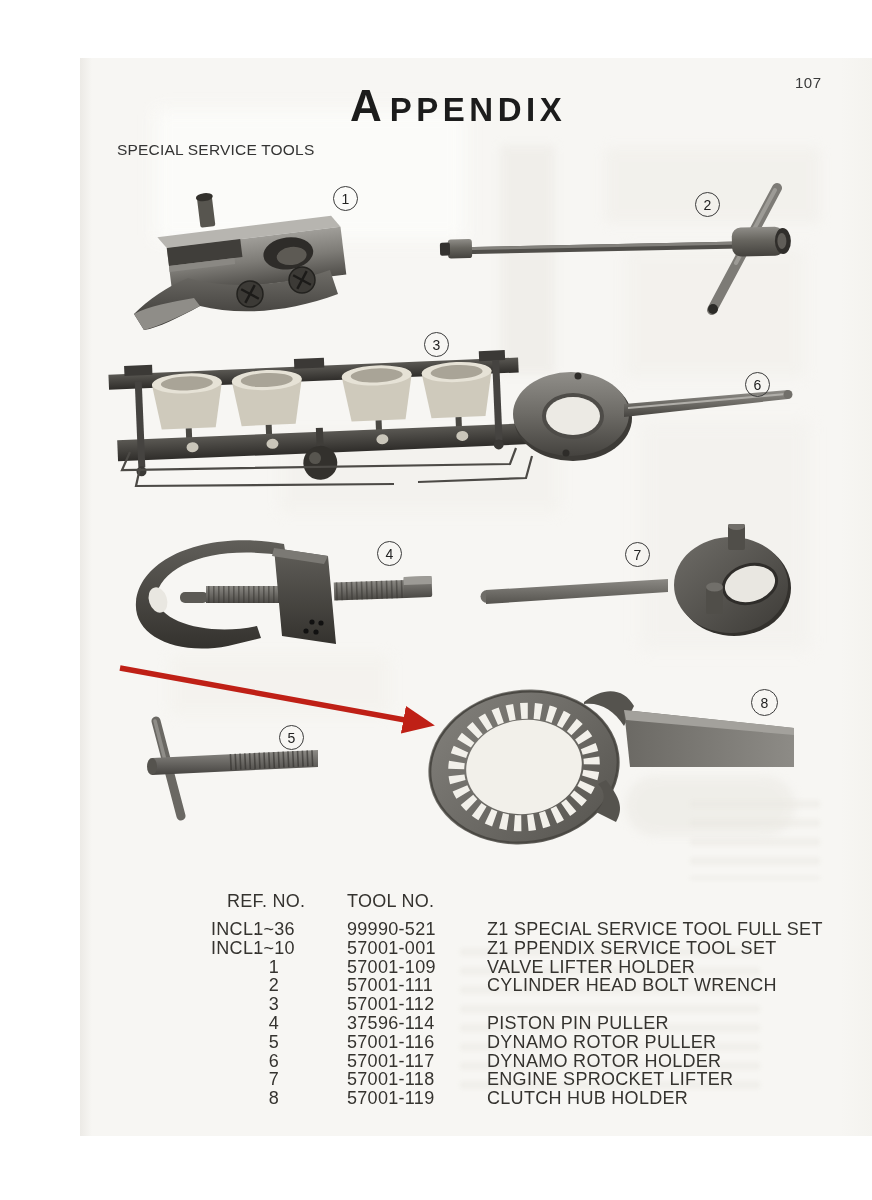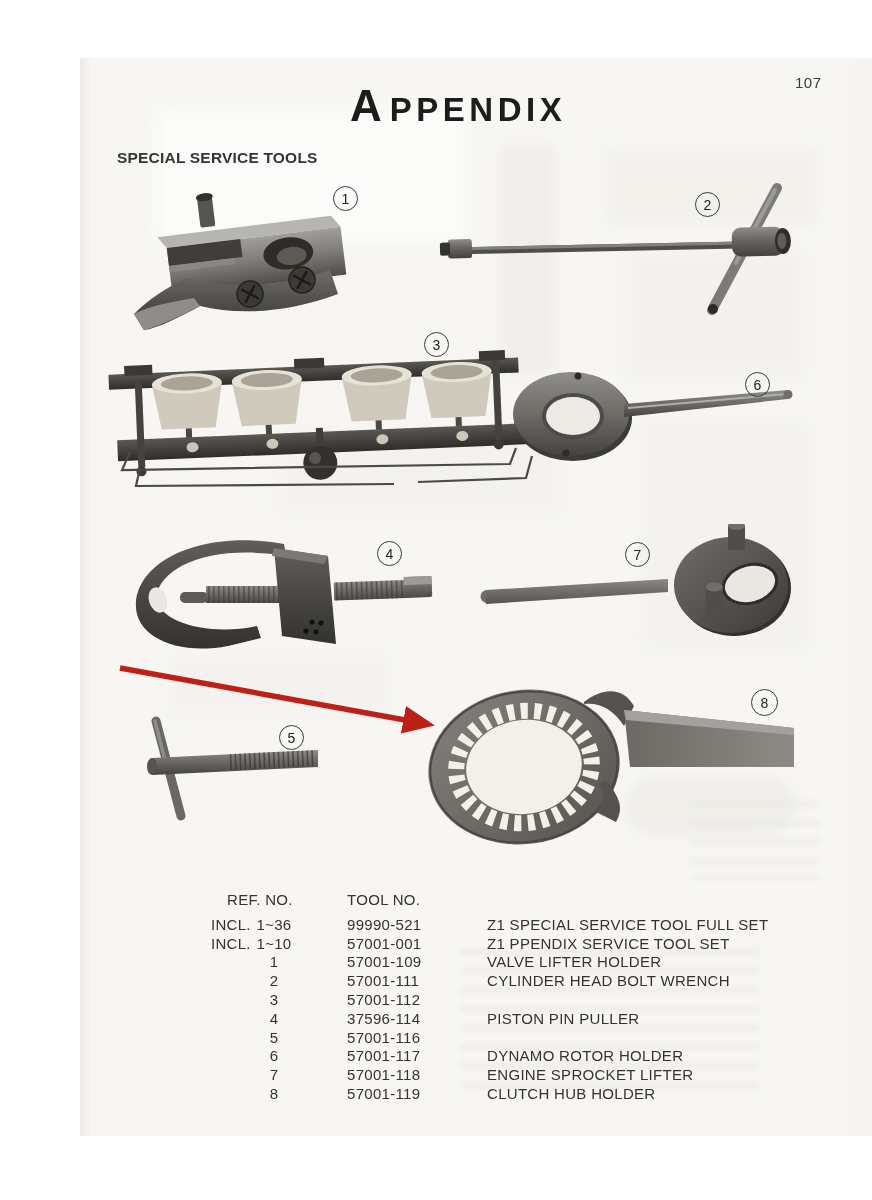--- a/index.html
+++ b/index.html
@@ -6,28 +6,28 @@
   body{width:872px;height:1200px;overflow:hidden;font-family:"Liberation Sans",sans-serif;}
   .canvas{position:relative;width:872px;height:1200px;background:#ffffff;}
   .scan-bg{position:absolute;left:80px;top:58px;width:792px;height:1078px;
            background:linear-gradient(90deg,#eceae6 0px,#f7f6f3 12px,#f7f6f3 96%,#f4f3ef 100%);z-index:0;}
   .ghost{position:absolute;z-index:1;pointer-events:none;}
   .content{position:absolute;z-index:2;}
   .page-number{left:795px;top:74px;font-size:15px;color:#3a3a3a;letter-spacing:.5px;}
   .title{left:350px;top:84px;display:flex;align-items:baseline;color:#1c1c1c;font-weight:bold;}
   .title-initial{font-size:44px;line-height:1;margin-right:8px;letter-spacing:0;}
   .title-rest{font-size:33px;line-height:1;letter-spacing:4.5px;text-align:right;}
-  .section-heading{left:117px;top:141px;font-size:15.5px;font-weight:700;color:#343434;letter-spacing:.2px;margin-top:8px;}
+  .section-heading{left:117px;top:141px;font-size:15.5px;font-weight:400;color:#343434;letter-spacing:.2px;}
   .figure{position:absolute;z-index:2;}
   .callout{position:absolute;z-index:3;width:23px;height:23px;border:1.6px solid #3b3b3b;border-radius:50%;
            display:flex;align-items:center;justify-content:center;font-size:14px;color:#222;
            background:transparent;line-height:1;}
   .arrow-layer{position:absolute;z-index:4;}
   .tool-table{position:absolute;left:203px;top:891px;width:620px;z-index:2;color:#35332f;
-              font-size:15px;letter-spacing:.3px;}
+              font-size:18px;letter-spacing:.3px;}
   .t-head,.t-row{display:grid;grid-template-columns:144px 140px 1fr;align-items:center;}
   .t-head{margin-bottom:7px;}
   .t-row{height:18.8px;}
   .th-ref{padding-left:24px;}
   .td-ref{display:flex;margin-left:8px;}
   .ref-prefix{width:38px;}
   .ref-num{width:50px;text-align:center;}
   .ghost-lines{background:repeating-linear-gradient(#e9e7e1 0 8px,transparent 8px 19px);opacity:.45;filter:blur(2px);}
 </style>
 </head>
@@ -374,20 +374,21 @@
         </span>
       <span class="td-tool">37596-114</span>
       <span class="td-desc">PISTON PIN PULLER</span>
     </div>
     <div class="t-row">
       <span class="td-ref">
           <span class="ref-prefix"></span>
           <span class="ref-num">5</span>
         </span>
       <span class="td-tool">57001-116</span>
+      <span class="td-desc">DYNAMO ROTOR PULLER</span>
     </div>
     <div class="t-row">
       <span class="td-ref">
           <span class="ref-prefix"></span>
           <span class="ref-num">6</span>
         </span>
       <span class="td-tool">57001-117</span>
       <span class="td-desc">DYNAMO ROTOR HOLDER</span>
     </div>
     <div class="t-row">

